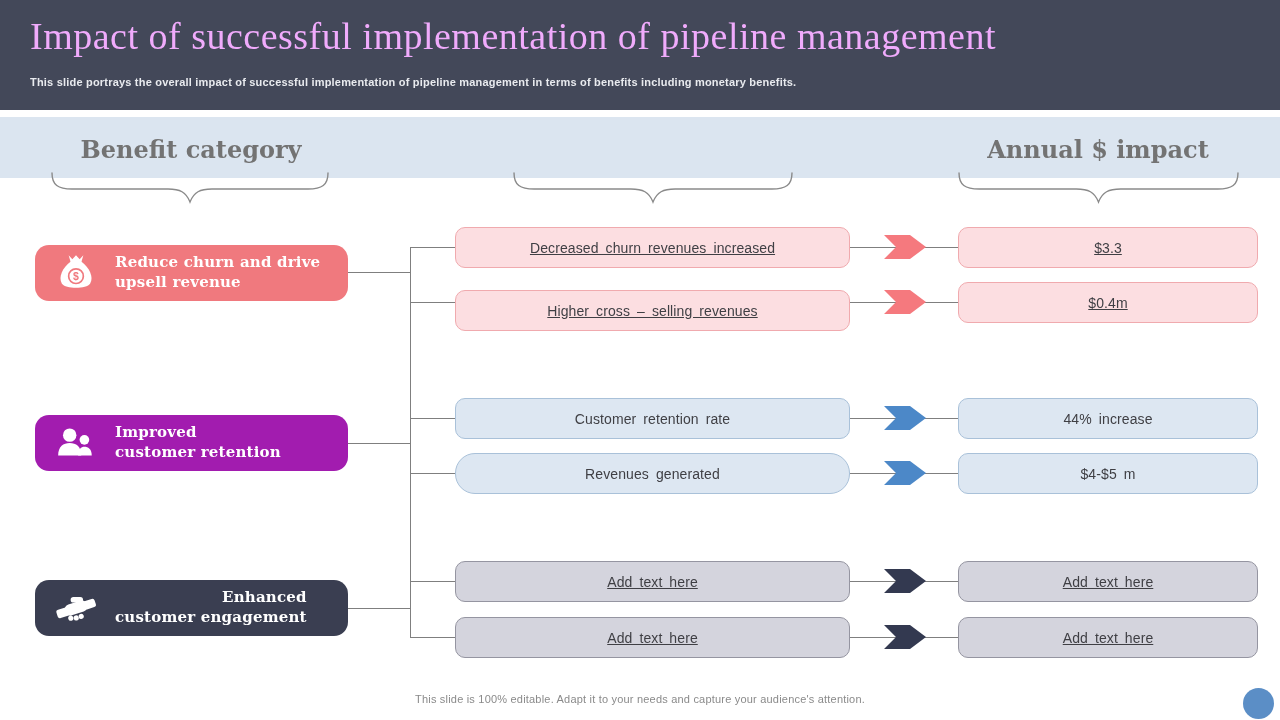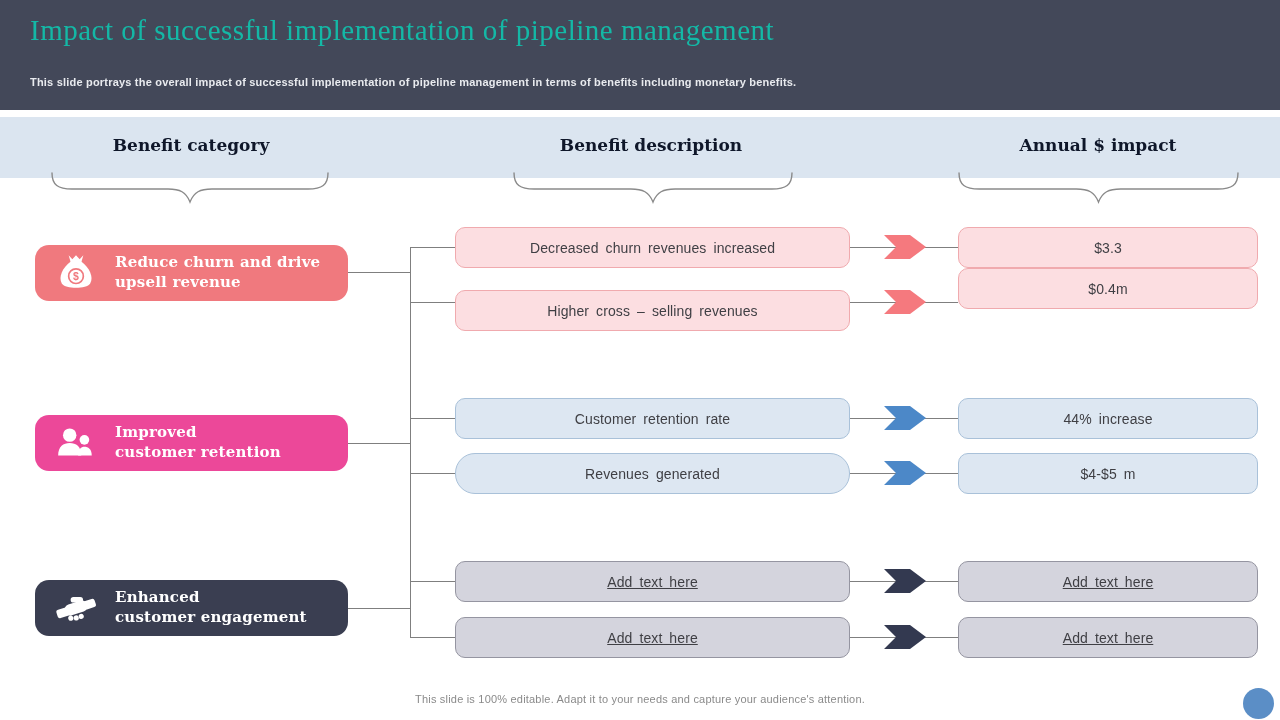--- a/index.html
+++ b/index.html
@@ -4,67 +4,67 @@
 <style>
   * { margin:0; padding:0; box-sizing:border-box; }
   html,body { background:#ffffff; }
   .slide {
     position:relative; width:1280px; height:720px; overflow:hidden;
     background:#ffffff; font-family:"Liberation Sans", sans-serif;
   }
   
   .header { position:absolute; left:0; top:0; width:1280px; height:110px; background:#434859; }
   .title {
-    position:absolute; left:30px; top:14px; color:#14b8a6;
-    font-family:"Liberation Serif", serif; font-size:29px; font-weight:400; letter-spacing:0.5px;text-align:right;
+    position:absolute; left:30px; top:14px; color:#f0abfc;
+    font-family:"Liberation Serif", serif; font-size:38px; font-weight:400; letter-spacing:0.5px;text-align:right;
   }
   .subtitle {
     position:absolute; left:30px; top:76px; color:#e9ebef;
     font-size:11px; font-weight:bold; letter-spacing:0.2px;
   }
   
   .band { position:absolute; left:0; top:117px; width:1280px; height:61px; background:#dbe5f0; }
   .col-head {
     position:absolute; top:135px; width:300px; text-align:center;
-    font-family:"DejaVu Serif", serif; font-weight:bold; font-size:17px; color:#0f172a;
+    font-family:"DejaVu Serif", serif; font-weight:bold; font-size:24px; color:#737373;
   }
   .col-head.c1 { left:41px; }
   .col-head.c2 { left:501px; }
   .col-head.c3 { left:948px; }
   .brace { position:absolute; top:171px; height:34px; }
   .brace svg { display:block; width:100%; height:100%; }
   .brace.b1 { left:50px;  width:280px; }
   .brace.b2 { left:512px; width:282px; }
   .brace.b3 { left:957px; width:283px; }
   
   .cat {
     position:absolute; left:35px; width:313px; height:56px; border-radius:14px;
     display:flex; align-items:center; padding-left:20px; gap:18px;
   }
   .cat.cat-0 { top:245px; background:#f0797e; }
-  .cat.cat-1 { top:415px; background:#ec4899; }
-  .cat.cat-2 { top:580px; background:#3a3e51; }
+  .cat.cat-1 { top:415px; background:#a21caf; }
+  .cat.cat-2 { top:580px; background:#3a3e51;text-align:right; }
   .cat .icon { width:42px; height:42px; flex:0 0 42px; }
   .cat .label {
     color:#ffffff; font-family:"DejaVu Serif", serif; font-weight:bold;
     font-size:15px; line-height:1.32; letter-spacing:0.2px;
   }
   
   .hline, .vline { position:absolute; background:#7f7f7f; }
   .hline { height:1px; }
   .vline { width:1px; }
   
   .rowbox {
     position:absolute; height:41px; border-radius:10px; border:1px solid;
     display:flex; align-items:center; justify-content:center;
     font-size:14px; color:#3f3f44; word-spacing:3px; letter-spacing:0.1px;
   }
   .rowbox.desc { left:455px; width:395px; }
   .rowbox.val  { left:958px; width:300px; }
-  .theme-pink { background:#fcdee1; border-color:#f0aaae; }
+  .theme-pink { background:#fcdee1; border-color:#f0aaae;text-decoration:underline; }
   .theme-blue { background:#dde7f2; border-color:#a9c1d9; }
   .theme-gray { background:#d4d4dd; border-color:#9595a1;text-decoration:underline; }
   .arrow { position:absolute; left:884px; width:42px; height:24px; }
   .arrow svg { display:block; width:100%; height:100%; }
   .fill-pink { fill:#f5797e; }
   .fill-blue { fill:#4c88c8; }
   .fill-gray { fill:#333950; }
   
   .footer {
     position:absolute; left:0; top:693px; width:1280px; text-align:center;
@@ -80,21 +80,20 @@
 
 <div class="slide">
 
   <div class="header">
     <div class="title">Impact of successful implementation of pipeline management</div>
     <div class="subtitle">This slide portrays the overall impact of successful implementation of pipeline management in terms of benefits including monetary benefits.</div>
   </div>
 
   <div class="band"></div>
   <div class="col-head c1">Benefit category</div>
-  <div class="col-head c2">Benefit description</div>
   <div class="col-head c3">Annual $ impact</div>
 
   <div class="brace b1">
     <svg viewBox="0 0 280 34" preserveAspectRatio="none" fill="none" stroke="#8a8a8a" stroke-width="1.4" stroke-linecap="round">
       <path d="M2,2 C2,14 8,18 22,18 L118,18 C130,18 136,21 140,31 C144,21 150,18 162,18 L258,18 C272,18 278,14 278,2"></path>
     </svg>
   </div>
   <div class="brace b2">
     <svg viewBox="0 0 280 34" preserveAspectRatio="none" fill="none" stroke="#8a8a8a" stroke-width="1.4" stroke-linecap="round">
       <path d="M2,2 C2,14 8,18 22,18 L118,18 C130,18 136,21 140,31 C144,21 150,18 162,18 L258,18 C272,18 278,14 278,2"></path>
@@ -168,21 +167,21 @@
   <div class="rowbox val theme-pink" style="top:227px;">$3.3</div>
 
   <div class="hline" style="left:410px; top:302px; width:45px;"></div>
   <div class="hline" style="left:850px; top:302px; width:108px;"></div>
   <div class="rowbox desc theme-pink" style="top:282px;margin-top:8px;">Higher cross – selling revenues</div>
   <div class="arrow" style="top:290px;">
     <svg viewBox="0 0 42 24">
         <polygon class="fill-pink" points="0,0 26,0 42,12 26,24 0,24 12,12"></polygon>
       </svg>
   </div>
-  <div class="rowbox val theme-pink" style="top:268px;text-align:center;">$0.4m</div>
+  <div class="rowbox val theme-pink" style="top:282px;text-align:center;">$0.4m</div>
 
   <div class="hline" style="left:410px; top:418px; width:45px;"></div>
   <div class="hline" style="left:850px; top:418px; width:108px;"></div>
   <div class="rowbox desc theme-blue" style="top:398px;">Customer retention rate</div>
   <div class="arrow" style="top:406px;">
     <svg viewBox="0 0 42 24">
         <polygon class="fill-blue" points="0,0 26,0 42,12 26,24 0,24 12,12"></polygon>
       </svg>
   </div>
   <div class="rowbox val theme-blue" style="top:398px;">44% increase</div>

